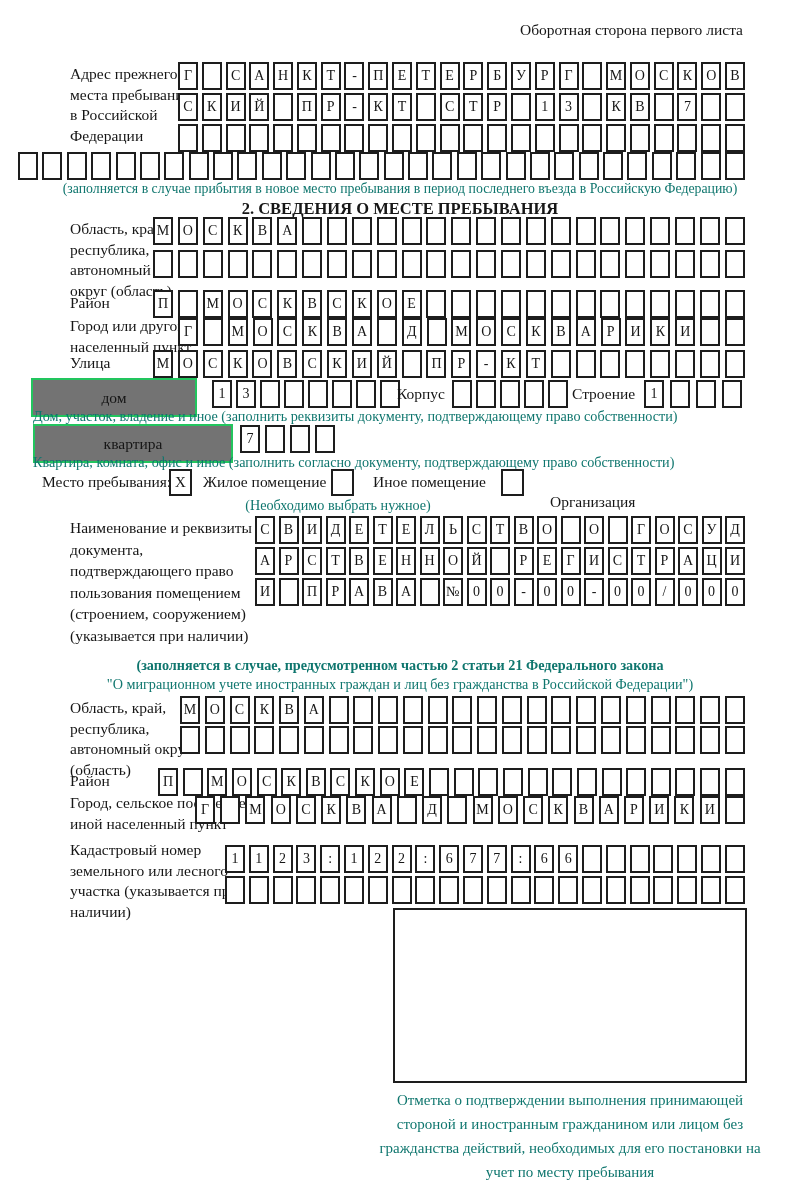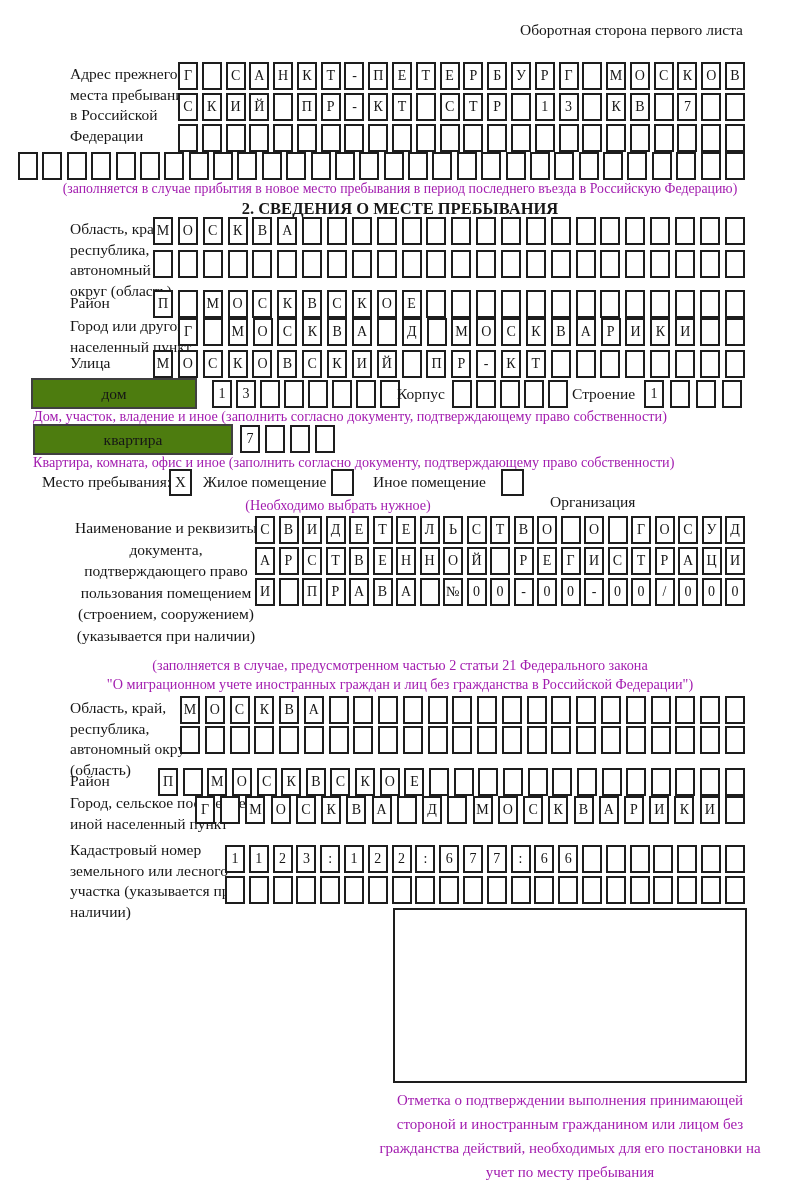--- a/index.html
+++ b/index.html
@@ -4,35 +4,35 @@
 <style>
   html,body { margin:0; padding:0; background:#ffffff; }
   .page {
     position:relative; width:800px; height:1180px; margin:0 auto;
     background:#ffffff; color:#161616;
     font-family:"Liberation Serif","DejaVu Serif",serif;
     overflow:hidden;
   }
   .abs { position:absolute; }
   .lbl { position:absolute; font-size:15.5px; line-height:20.5px; color:#161616; }
-  .cap { position:absolute; font-size:14.2px; color:#a21caf; }
+  .cap { position:absolute; font-size:14.2px; color:#0f766e; }
   .center { text-align:center; }
   .bold { font-weight:bold; }
   .cellrow { position:absolute; display:flex; justify-content:space-between; height:28px; }
   .cellrow.gapped { justify-content:flex-start; gap:4px; }
   .cell {
     width:20px; height:28px; box-sizing:border-box;
     border:2px solid #1d1d1d; background:#fff;
     display:flex; align-items:center; justify-content:center;
     font-size:14px; line-height:1;
   }
   .wbox {
-    position:absolute; box-sizing:border-box; border:2px solid #404040;
+    position:absolute; box-sizing:border-box; border:2px solid #22c55e;
     display:flex; align-items:center; justify-content:center;
-    font-size:15.5px; height:31px; background:#4d7c0f;
+    font-size:15.5px; height:39px; background:#737373;
   }
   .ckbox {
     position:absolute; width:23px; height:27px; box-sizing:border-box;
     border:2px solid #1d1d1d; display:flex; align-items:center; justify-content:center;
     font-size:15px; background:#fff;
   }
   .bigbox { position:absolute; box-sizing:border-box; border:2px solid #1d1d1d; background:#fff; }
 </style>
 </head>
 <body>
@@ -312,41 +312,41 @@
       <span class="cell"></span>
       <span class="cell"></span>
     </div>
   <div class="lbl" style="top:384px; left:572px;">Строение</div>
   <div class="cellrow gapped" style="top:380px; left:644px; gap:6px;">
       <span class="cell">1</span>
       <span class="cell"></span>
       <span class="cell"></span>
       <span class="cell"></span>
     </div>
-  <div class="cap" style="top:408px; left:33px;">Дом, участок, владение и иное (заполнить согласно документу, подтверждающему право собственности)</div>
+  <div class="cap" style="top:408px; left:33px;">Дом, участок, владение и иное (заполнить реквизиты документу, подтверждающему право собственности)</div>
 
   <div class="wbox" style="top:424px; left:33px; width:200px;">квартира</div>
   <div class="cellrow gapped" style="top:425px; left:240px; gap:5px;">
       <span class="cell">7</span>
       <span class="cell"></span>
       <span class="cell"></span>
       <span class="cell"></span>
     </div>
   <div class="cap" style="top:454px; left:33px;">Квартира, комната, офис и иное (заполнить согласно документу, подтверждающему право собственности)</div>
 
   <div class="lbl" style="top:472px; left:42px;">Место пребывания:</div>
   <span class="ckbox" style="top:469px; left:169px;">X</span>
   <div class="lbl" style="top:472px; left:203px;">Жилое помещение</div>
   <span class="ckbox" style="top:469px; left:331px;"></span>
   <div class="lbl" style="top:472px; left:373px;">Иное помещение</div>
   <span class="ckbox" style="top:469px; left:501px;"></span>
   <div class="lbl" style="top:472px; left:550px;margin-top:20px;">Организация</div>
   <div class="cap center" style="top:497px; left:18px; width:640px;">(Необходимо выбрать нужное)</div>
 
-  <div class="lbl" style="top:517px; left:70px; width:192px; line-height:21.5px;text-align:center;">Наименование и реквизиты документа, подтверждающего право пользования помещением (строением, сооружением) (указывается при наличии)</div>
+  <div class="lbl" style="top:517px; left:70px; width:192px; line-height:21.5px;">Наименование и реквизиты документа, подтверждающего право пользования помещением (строением, сооружением) (указывается при наличии)</div>
   <div class="cellrow" style="top:516px; left:255px; width:490px;">
       <span class="cell">С</span>
       <span class="cell">В</span>
       <span class="cell">И</span>
       <span class="cell">Д</span>
       <span class="cell">Е</span>
       <span class="cell">Т</span>
       <span class="cell">Е</span>
       <span class="cell">Л</span>
       <span class="cell">Ь</span>
@@ -403,21 +403,21 @@
       <span class="cell">0</span>
       <span class="cell">-</span>
       <span class="cell">0</span>
       <span class="cell">0</span>
       <span class="cell">/</span>
       <span class="cell">0</span>
       <span class="cell">0</span>
       <span class="cell">0</span>
     </div>
 
-  <div class="cap center" style="top:657px; left:0; width:800px;">(заполняется в случае, предусмотренном частью 2 статьи 21 Федерального закона</div>
+  <div class="cap center" style="top:657px; left:0; width:800px;font-weight:bold;">(заполняется в случае, предусмотренном частью 2 статьи 21 Федерального закона</div>
   <div class="cap center" style="top:676px; left:0; width:800px;">"О миграционном учете иностранных граждан и лиц без гражданства в Российской Федерации")</div>
 
   <div class="lbl" style="top:698px; left:70px; width:146px;">Область, край, республика, автономный округ (область)</div>
   <div class="cellrow" style="top:696px; left:180px; width:565px;">
       <span class="cell">М</span>
       <span class="cell">О</span>
       <span class="cell">С</span>
       <span class="cell">К</span>
       <span class="cell">В</span>
       <span class="cell">А</span>

